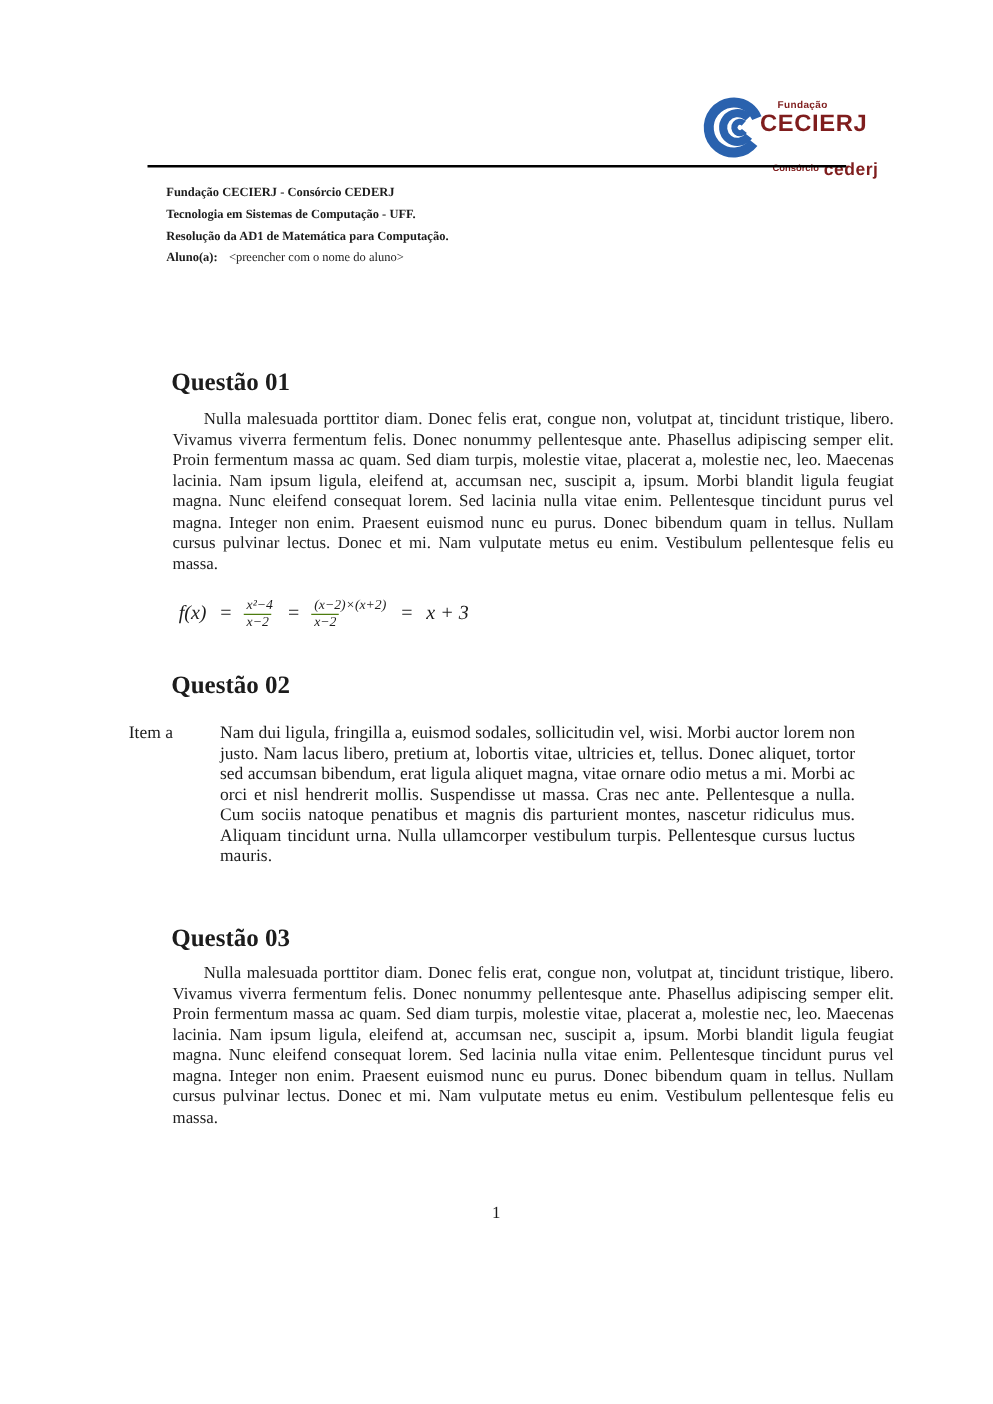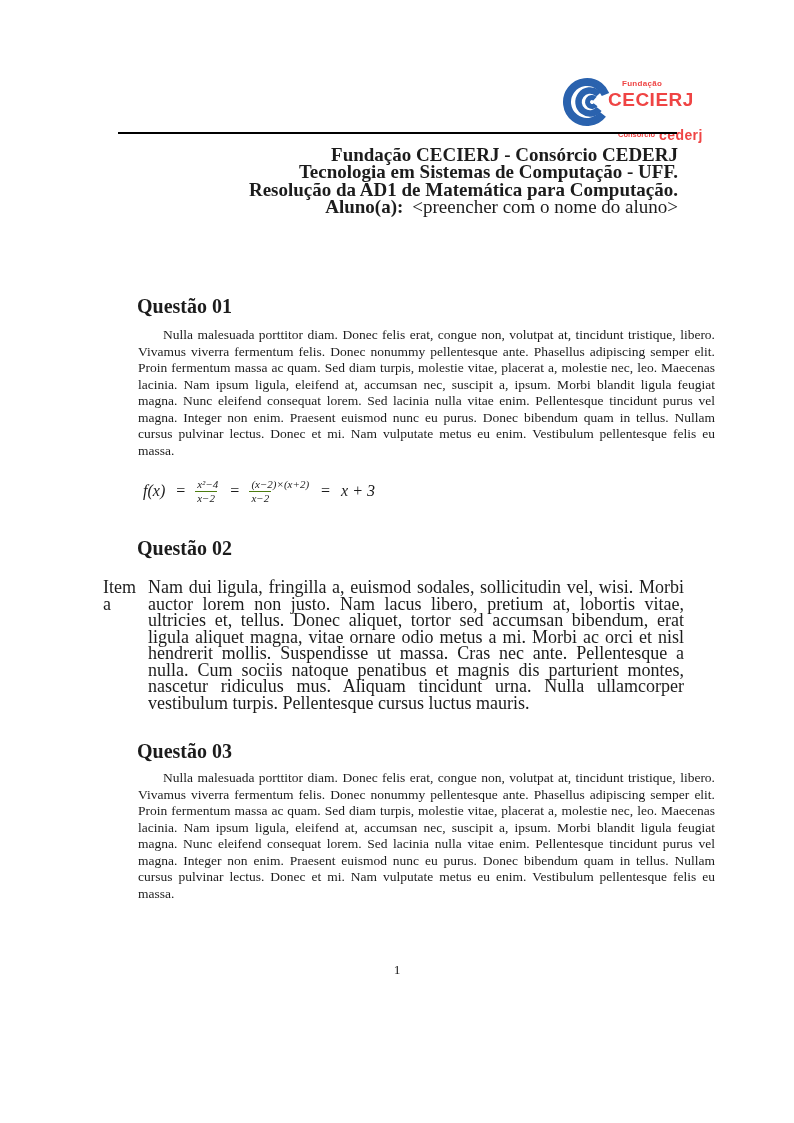--- a/index.html
+++ b/index.html
@@ -22,21 +22,21 @@
     width: 142px;
     height: 58px;
     display: flex;
     align-items: flex-start;
   }
   .logo-mark { width: 50px; height: 52px; flex: 0 0 auto; }
   .logo-text {
     margin-left: -4px;
     padding-top: 4px;
     font-family: "Liberation Sans", sans-serif;
-    color: #ef4444;
+    color: #7f1d1d;
     line-height: 1;
   }
   .logo-fundacao {
     display: block;
     font-size: 8px;
     font-weight: bold;
     margin-left: 14px;
     letter-spacing: 0.3px;
   }
   .logo-cecierj {
@@ -61,26 +61,25 @@
     left: 118px;
     top: 132px;
     width: 559px;
     height: 2px;
     background: #000000;
   }
 
   
   .doc-header {
     position: absolute;
-    left: 118px;
+    left: 133px;
     top: 146px;
     width: 560px;
-    font-size: 19px;
+    font-size: 10px;
     line-height: 17.3px;
-    text-align: right;
   }
   .doc-header .hline { font-weight: bold; }
   .field-row .flabel { font-weight: bold; }
   .field-row .fvalue { font-weight: normal; margin-left: 9px; }
 
   
   .q-title {
     position: absolute;
     left: 137px;
     font-size: 20px;
@@ -104,22 +103,23 @@
   #q1-body { top: 327px; }
   #q3-body { top: 770px; }
 
   
   .item-row {
     position: absolute;
     left: 103px;
     top: 579px;
     width: 581px;
     display: flex;
-    font-size: 18px;
+    font-size: 14px;
     line-height: 16.5px;
+    gap: 28px;
   }
   .item-label { flex: 0 0 45px; }
   .item-body { flex: 1 1 auto; text-align: justify; }
 
   
   .formula {
     position: absolute;
     left: 138px;
     top: 474px;
     height: 34px;

